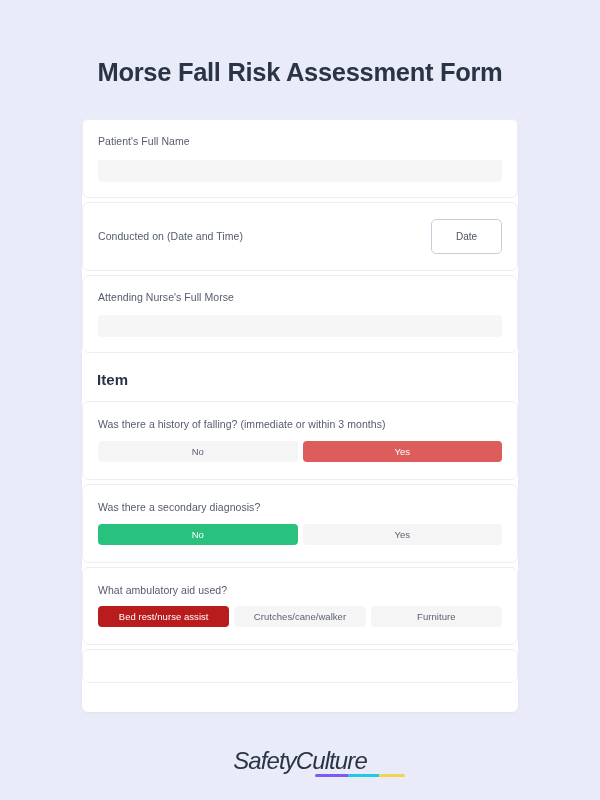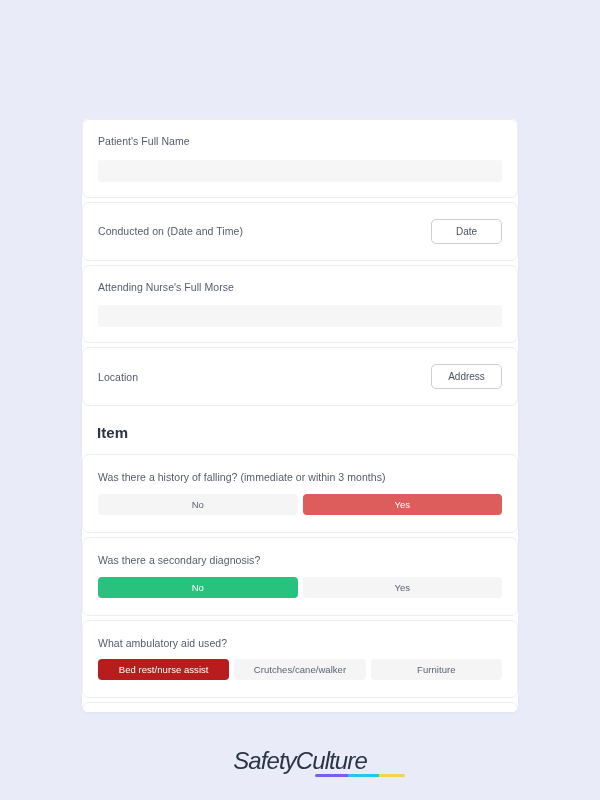--- a/index.html
+++ b/index.html
@@ -90,21 +90,21 @@
     border-radius: 3px;
     font-family: "Liberation Sans", sans-serif;
     font-size: 10.5px;
     color: #545b6b;
     padding: 0 8px;
   }
 
   .pill-btn {
     flex: 0 0 auto;
     min-width: 71px;
-    height: 25px;
+    height: 35px;
     background: #ffffff;
     border: 1px solid #c9cddb;
     border-radius: 5px;
     font-family: "Liberation Sans", sans-serif;
     font-size: 10px;
     color: #4a5160;
     cursor: pointer;
     display: flex;
     align-items: center;
     justify-content: center;
@@ -217,43 +217,40 @@
   .u-purple { flex: 1.25; background: #7b5cf0; }
   .u-cyan   { flex: 1.15; background: #23c8e8; }
   .u-yellow { flex: 1.00; background: #f4d44d; }
 
 </style>
 </head>
 <body>
 
 <div class="page">
 
+  <h1 class="page-title">Morse Fall Risk Assessment Form</h1>
 
   <div class="form-panel">
     <div class="cards">
 
       <div class="card">
         <div class="field-label">Patient's Full Name</div>
         <input class="text-input" type="text" value="" placeholder="" style="">
       </div>
 
       <div class="card row">
         <div class="field-label">Conducted on (Date and Time)</div>
         <button class="pill-btn">Date</button>
       </div>
 
       <div class="card">
         <div class="field-label">Attending Nurse's Full Morse</div>
         <input class="text-input" type="text" value="" placeholder="" style="">
       </div>
 
-      <div class="card row">
-        <div class="field-label">Location</div>
-        <button class="pill-btn">Address</button>
-      </div>
 
       <div class="section-header">Item</div>
 
       <div class="q-card">
         <div class="q-text">Was there a history of falling? (immediate or within 3 months)</div>
         <div class="options">
           <button class="opt half neutral">No</button>
           <button class="opt half sel-red">Yes</button>
         </div>
       </div>

